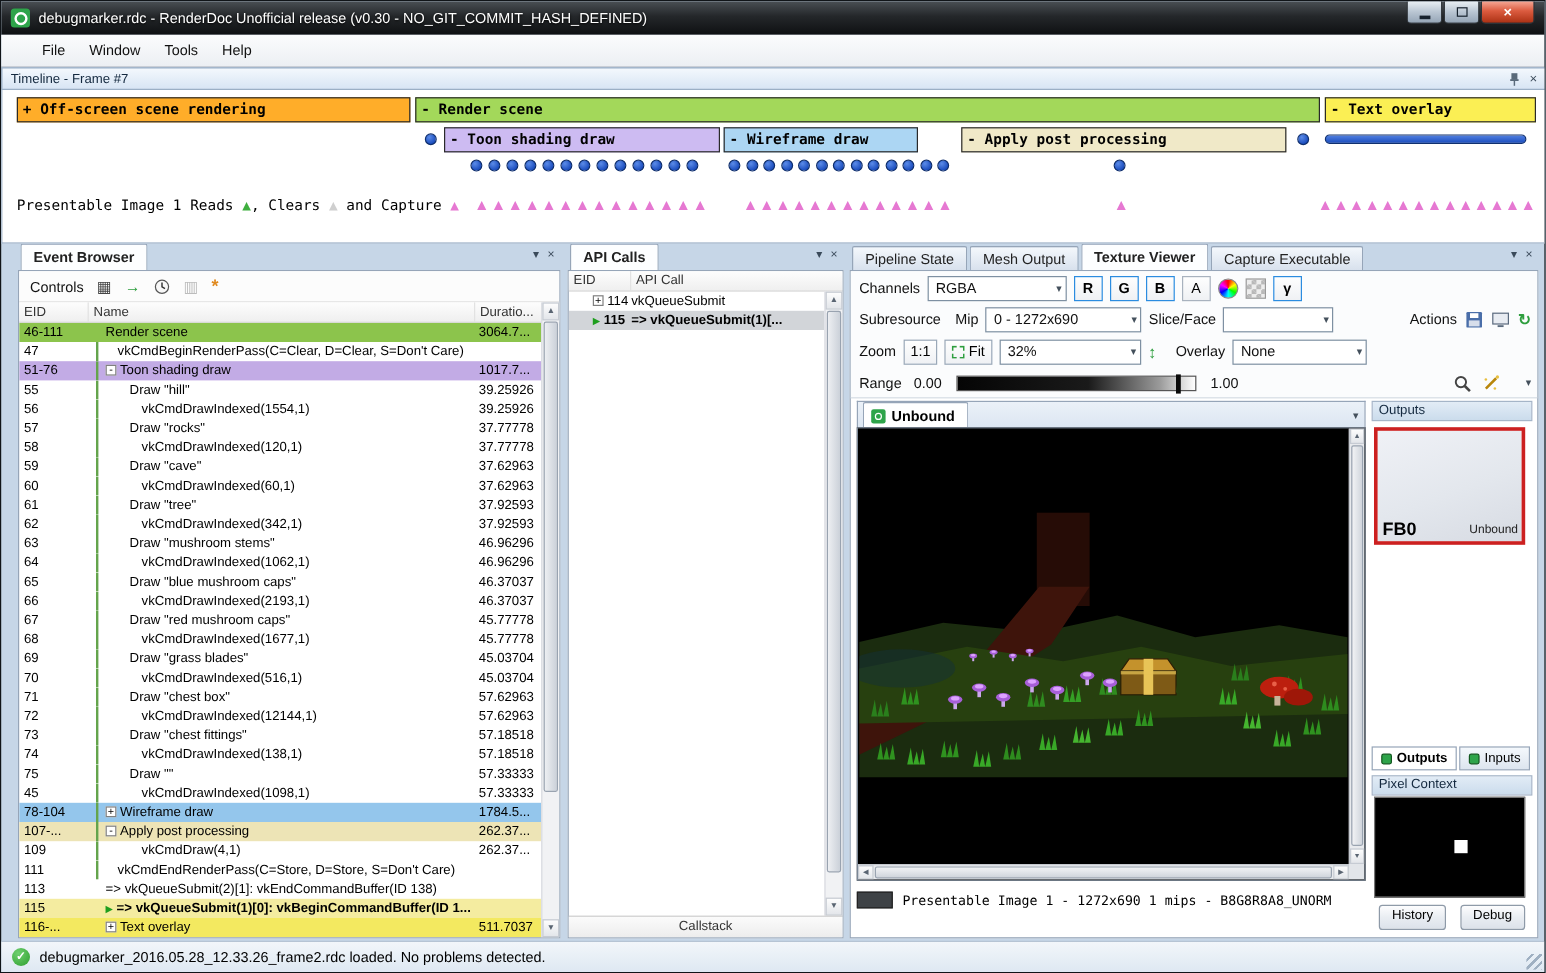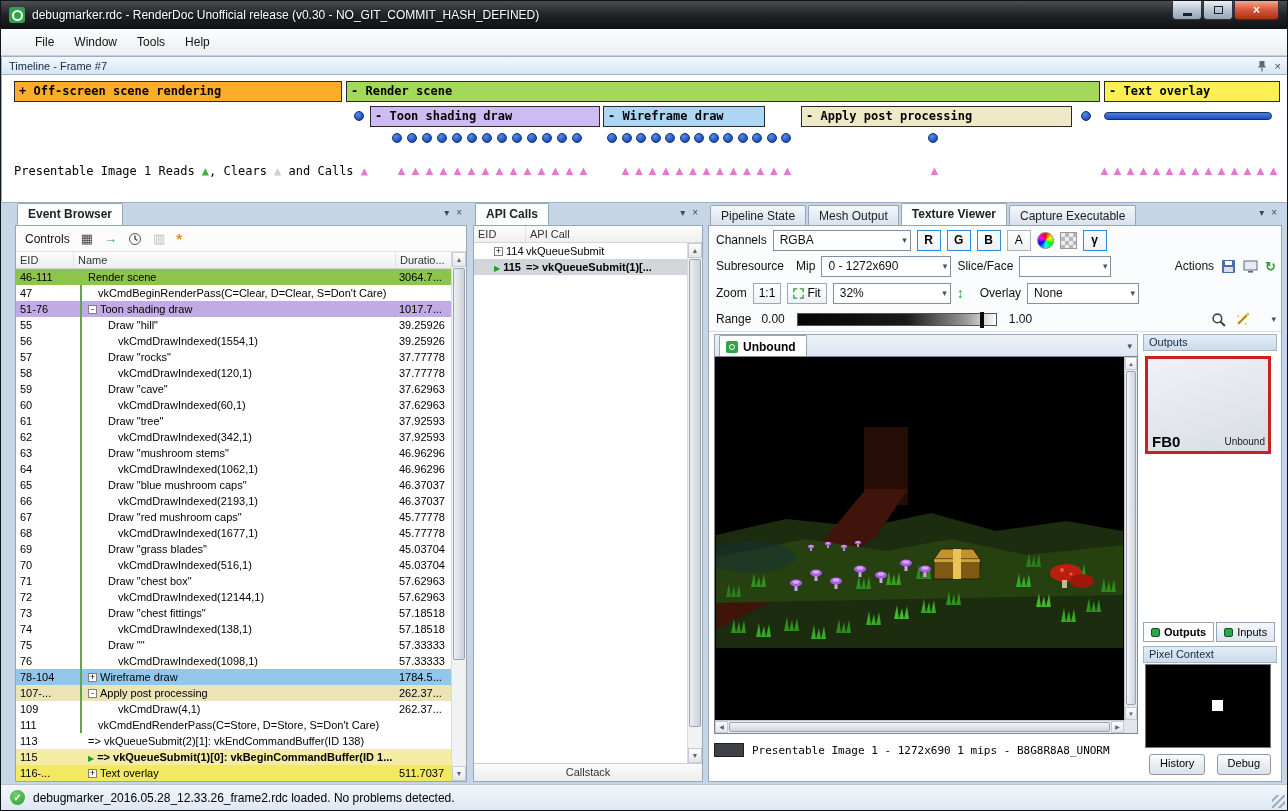--- a/index.html
+++ b/index.html
@@ -167,21 +167,21 @@
     <span class="tl-hicons">
       <svg width="10" height="12" viewBox="0 0 10 12">
           <rect x="2.5" y="1" width="5" height="5.5" fill="#5A6A7A"></rect>
           <rect x="1.5" y="6" width="7" height="1.5" fill="#5A6A7A"></rect>
           <rect x="4.4" y="7.5" width="1.2" height="4" fill="#5A6A7A"></rect>
         </svg>
       <span class="tl-x">×</span>
     </span>
   </div>
   <div class="tl-content" id="tl-bars">
-    <span class="tl-legend"><span>Presentable Image 1 Reads </span><span class="tri-read">▲</span><span>, Clears </span><span class="tri-clear">▲</span><span> and Calls </span><span class="tri-write">▲</span></span>
+    <span class="tl-legend"><span>Presentable Image 1 Reads </span><span class="tri-read">▲</span><span>, Clears </span><span class="tri-clear">▲</span><span> and Capture </span><span class="tri-write">▲</span></span>
   <div class="tl-bar" style="left: 12px; top: 6px; width: 328px; background: rgb(255, 173, 41);">+ Off-screen scene rendering</div>
       <div class="tl-bar" style="left: 344px; top: 6px; width: 754px; background: rgb(163, 216, 90);">- Render scene</div>
       <div class="tl-bar" style="left: 1102px; top: 6px; width: 176px; background: rgb(251, 239, 84);">- Text overlay</div>
       <div class="tl-bar" style="left: 368px; top: 31px; width: 230px; background: rgb(205, 187, 242);">- Toon shading draw</div>
       <div class="tl-bar" style="left: 601px; top: 31px; width: 162px; background: rgb(172, 214, 243);">- Wireframe draw</div>
       <div class="tl-bar" style="left: 799px; top: 31px; width: 271px; background: rgb(240, 233, 200);">- Apply post processing</div>
       <div class="tl-dot" style="left: 352px; top: 36px;"></div>
       <div class="tl-dot" style="left: 1079px; top: 36px;"></div>
       <div class="tl-dot" style="left: 390px; top: 58px;"></div>
       <div class="tl-dot" style="left: 405px; top: 58px;"></div>
@@ -396,21 +396,21 @@
           <div class="ev-eid">74</div>
           <div class="ev-name guide" style="padding-left: 44px;"><span>vkCmdDrawIndexed(138,1)</span></div>
           <div class="ev-dur">57.18518</div>
         </div>
         <div class="ev-row">
           <div class="ev-eid">75</div>
           <div class="ev-name guide" style="padding-left: 34px;"><span>Draw ""</span></div>
           <div class="ev-dur">57.33333</div>
         </div>
         <div class="ev-row">
-          <div class="ev-eid">76</div>
+          <div class="ev-eid">45</div>
           <div class="ev-name guide" style="padding-left: 44px;"><span>vkCmdDrawIndexed(1098,1)</span></div>
           <div class="ev-dur">57.33333</div>
         </div>
         <div class="ev-row st-blue">
           <div class="ev-eid">78-104</div>
           <div class="ev-name guide" style="padding-left: 14px;"><span class="ev-exp">+</span><span>Wireframe draw</span></div>
           <div class="ev-dur">1784.5...</div>
         </div>
         <div class="ev-row st-tan">
           <div class="ev-eid">107-...</div>
@@ -492,21 +492,21 @@
   <div class="tab">Pipeline State</div>
       <div class="tab">Mesh Output</div>
       <div class="tab active">Texture Viewer</div>
       <div class="tab">Capture Executable</div>
     </div>
   <div class="panel-body">
     <div class="tv-toolbar">
 
       <div class="tv-row" style="top:3px">
         <span class="lbl">Channels</span>
-        <div class="combo" style="width:138px"><span>RGBA</span><span class="arr">▾</span></div>
+        <div class="combo" style="width:116px"><span>RGBA</span><span class="arr">▾</span></div>
         <div class="tbtn chan">R</div>
         <div class="tbtn chan">G</div>
         <div class="tbtn chan">B</div>
         <div class="tbtn a">A</div>
         <div class="colorwheel"></div>
         <div class="checker"></div>
         <div class="tbtn chan">γ</div>
       </div>
 
       <div class="tv-row" style="top:29px">

